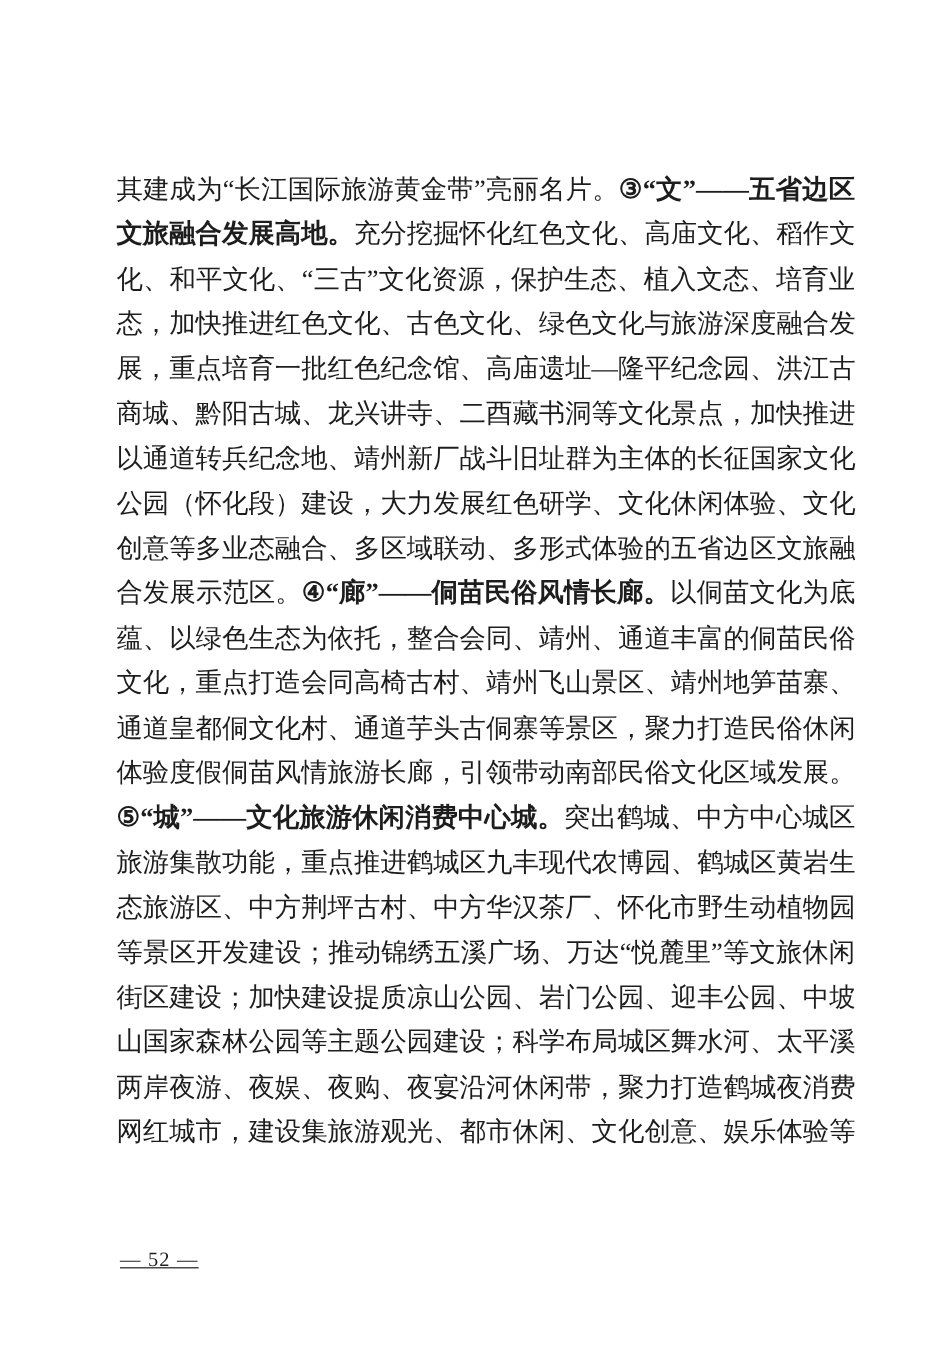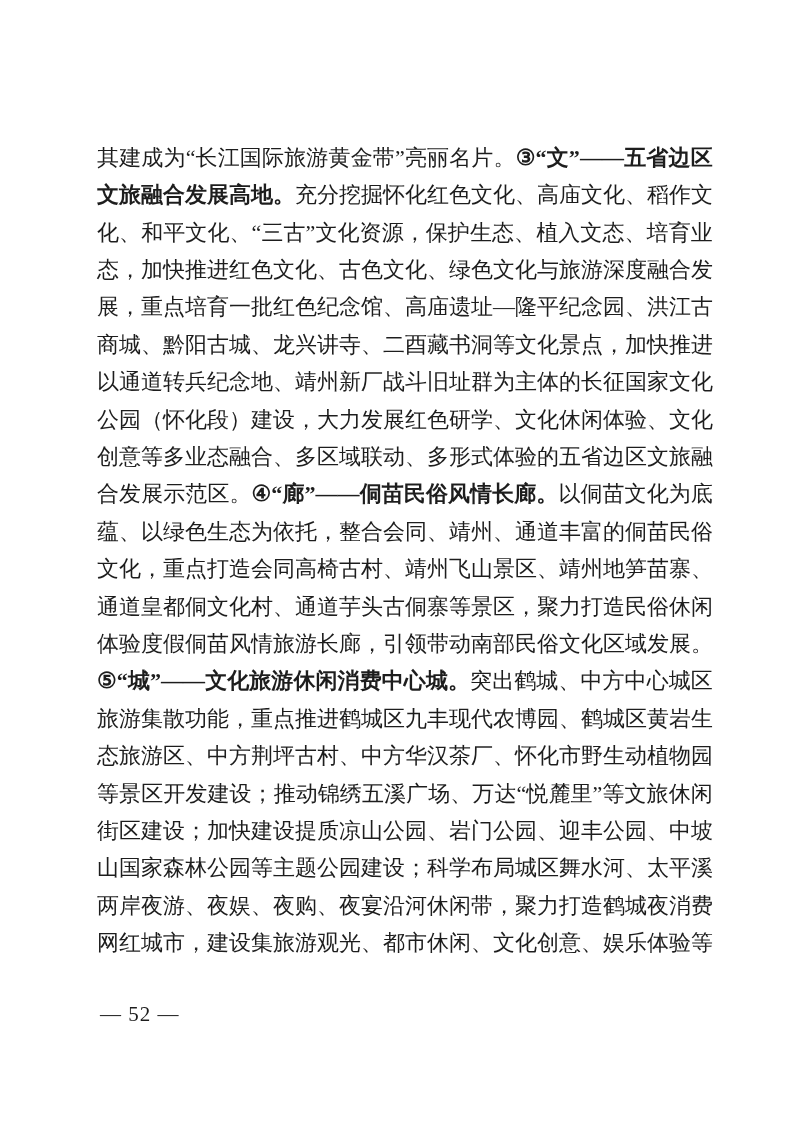--- a/index.html
+++ b/index.html
@@ -30,23 +30,24 @@
   }
   .line span {
     display: inline-block;
   }
   .bold {
     font-weight: 700;
   }
   .footer {
     position: absolute;
     left: 100px;
-    top: 1002px;
-    font-size: 21px;
+    top: 1040px;
+    font-size: 17px;
     letter-spacing: 1px;
+    text-decoration: underline;
   }
 </style>
 </head>
 <body>
 
 <div class="page" style="background: rgb(255, 255, 255); color: rgb(29, 29, 29);">
   <div class="text-block">
       <div class="line">
         <span>其</span>
         <span>建</span>

